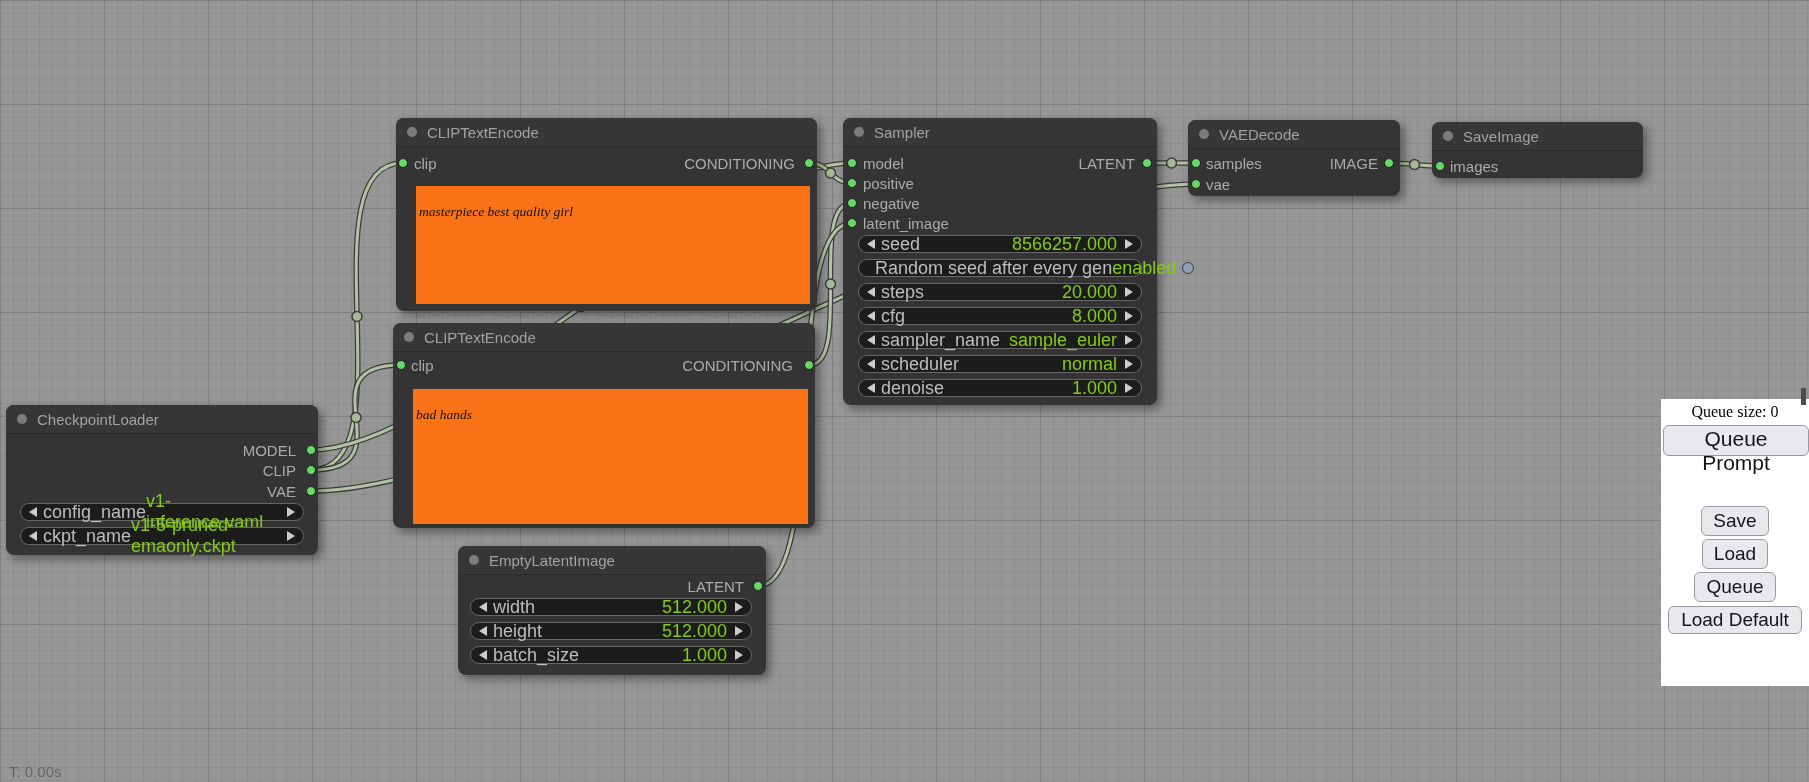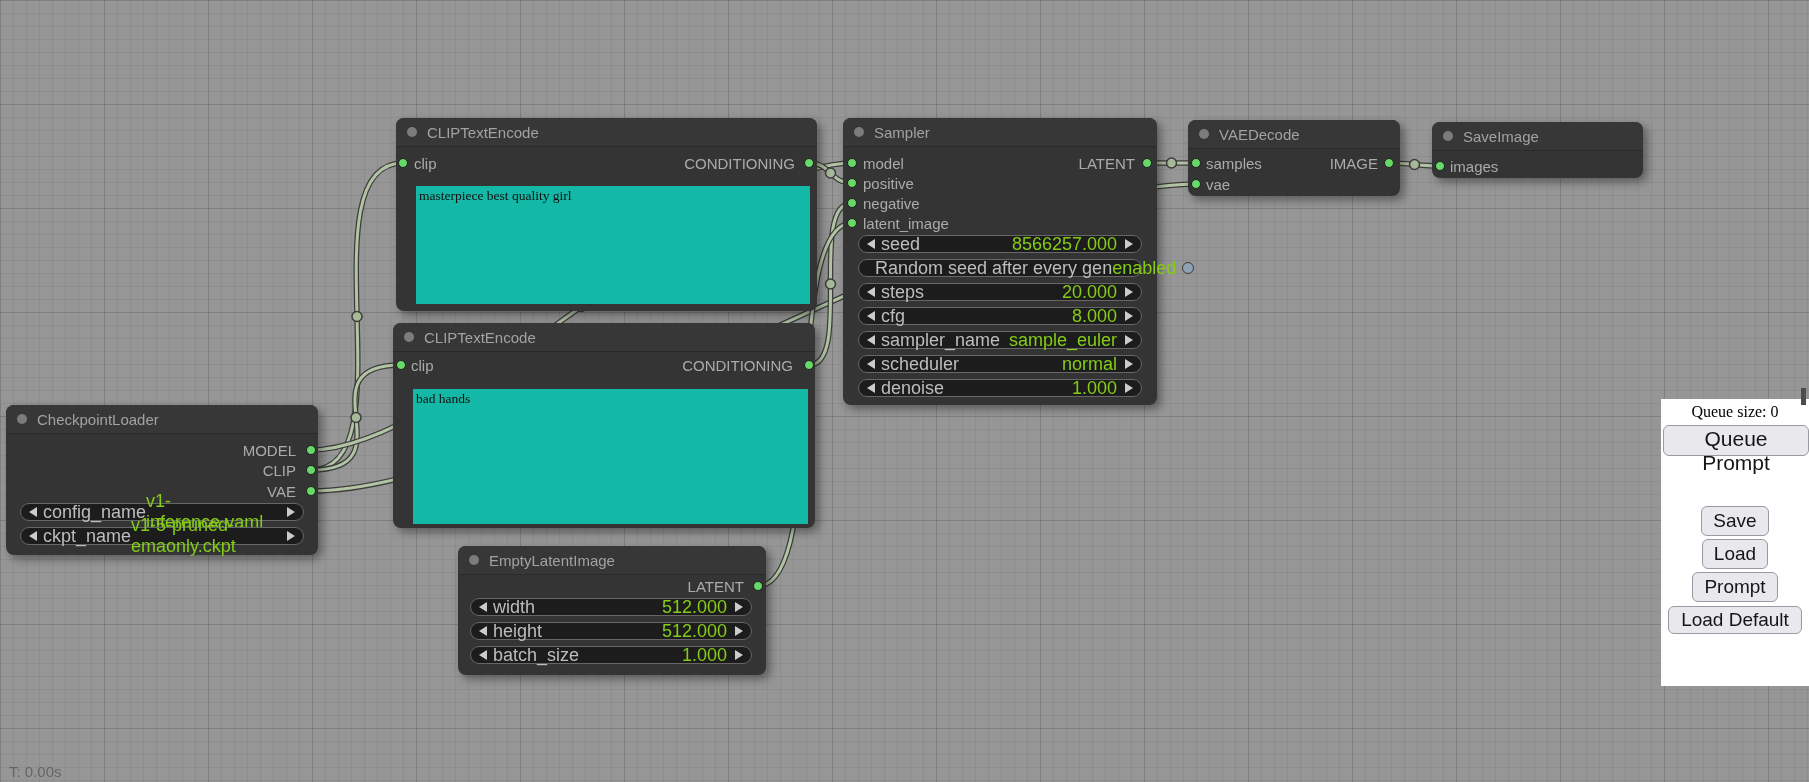--- a/index.html
+++ b/index.html
@@ -33,23 +33,23 @@
         border-radius:10px;box-sizing:border-box;display:flex;align-items:center;
         font-size:18px;color:#c6c6c6;padding:0 8px;}
   .widget .w-label{margin-left:6px;color:#bdbdbd;flex:0 0 auto;}
   .widget .w-value{margin-left:auto;margin-right:8px;color:#84cc16;}
   .arrow-left{width:0;height:0;border-top:5px solid transparent;border-bottom:5px solid transparent;
         border-right:8px solid #cccccc;flex:0 0 auto;}
   .arrow-right{width:0;height:0;border-top:5px solid transparent;border-bottom:5px solid transparent;
         border-left:8px solid #cccccc;flex:0 0 auto;}
   .toggle-circle{width:12px;height:12px;border-radius:50%;background:#8fa1b4;border:1px solid #3a3a3a;
         box-sizing:border-box;flex:0 0 auto;}
-  .prompt-area{position:absolute;background:#14b8a6;border:none;resize:none;
-        font-family:"Liberation Serif",serif;font-size:13.5px;color:#111;padding:2px 3px;
-        box-sizing:border-box;outline:none;}
+  .prompt-area{position:absolute;background:#f97316;border:none;resize:none;
+        font-family:"Liberation Serif",serif;font-size:13.5px;color:#111;padding:18px 3px;
+        box-sizing:border-box;outline:none;font-style:italic;}
 
   #menu-panel{position:absolute;left:1661px;top:399px;width:148px;height:287px;
         background:#ffffff;z-index:4;}
   #queue-size{margin-top:4px;text-align:center;font-family:"Liberation Serif",serif;
         font-size:16px;color:#000;}
   .menu-btn{display:block;background:#e9e9ed;border:1px solid #9a9aa2;border-radius:6px;
         color:#161616;font-family:"Liberation Sans",sans-serif;cursor:pointer;}
   #queue-prompt-btn{margin:4px 2px 0 2px;width:calc(100% - 2px);height:31px;font-size:21px;}
   .small-btn{margin:3px auto 0 auto;height:30px;font-size:19px;padding:0 11px;}
   #load-default-btn{margin:4px auto 0 auto;height:28px;font-size:19px;padding:0 12px;}
@@ -264,18 +264,18 @@
   <div class="port" style="left:3px;top:39px;"></div>
   <div class="slot" style="left:18px;top:37px;">images</div>
 </div>
 
 <div id="menu-panel">
   <div id="queue-size">Queue size: 0</div>
   <button id="queue-prompt-btn" class="menu-btn">Queue Prompt</button>
   <div id="btn-gap"></div>
   <button class="menu-btn small-btn">Save</button>
   <button class="menu-btn small-btn">Load</button>
-  <button class="menu-btn small-btn">Prompt</button>
+  <button class="menu-btn small-btn">Queue</button>
   <button id="load-default-btn" class="menu-btn">Load Default</button>
 </div>
 <div id="scrollbar-thumb"></div>
 
 <div id="timer-text">T: 0.00s</div>
 
 </body></html>

